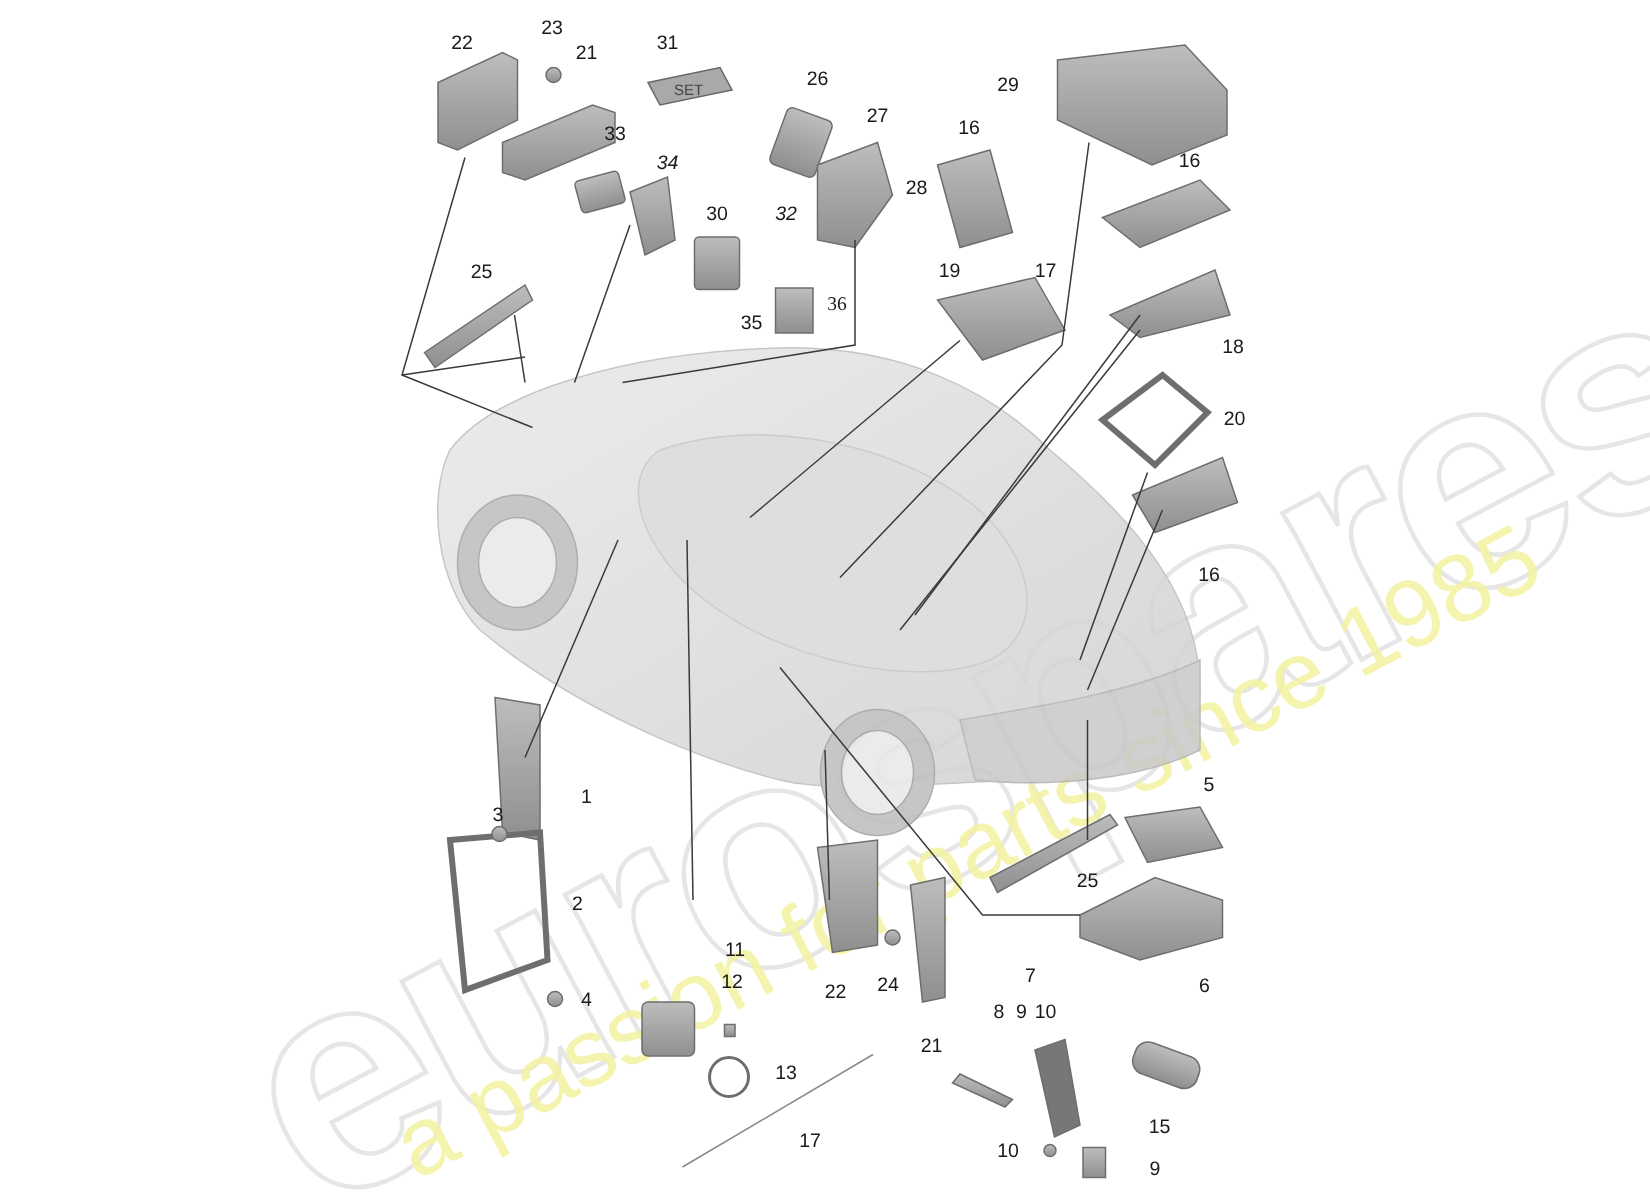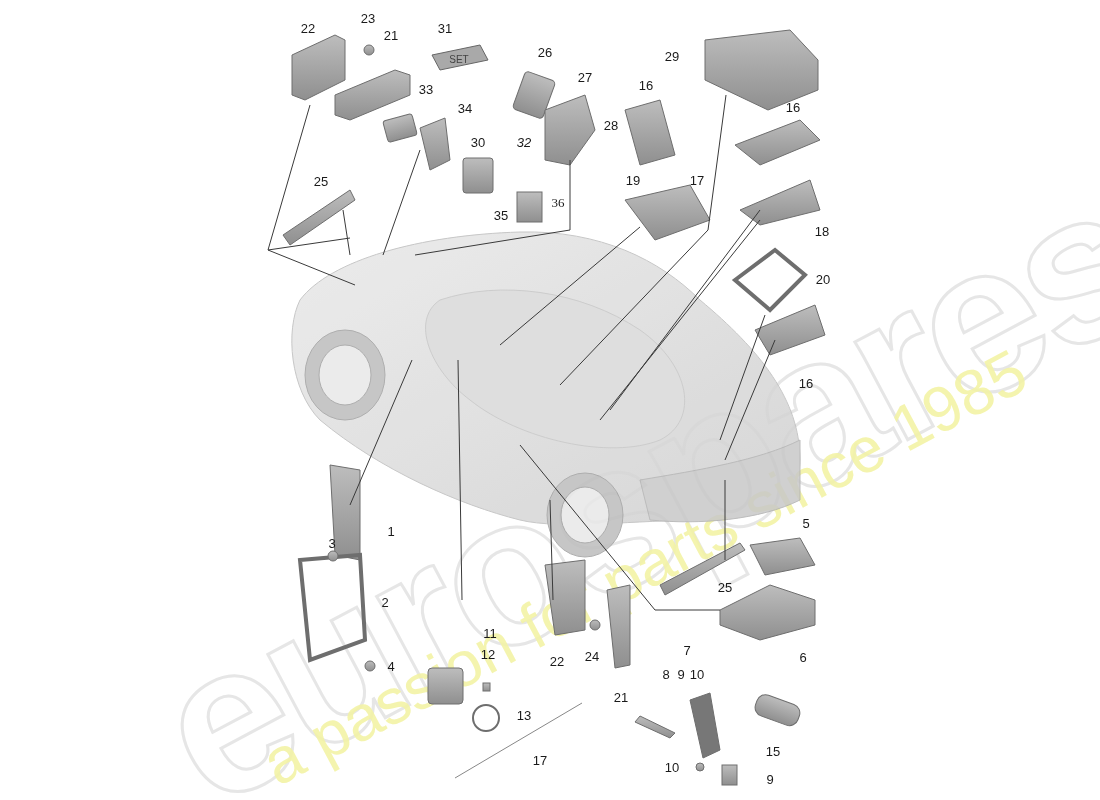--- a/index.html
+++ b/index.html
@@ -126,22 +126,22 @@
   </svg>
 
   <div id="callouts">
       <div class="callout" style="left: 308px; top: 28px;">22</div>
       <div class="callout" style="left: 368px; top: 18px;">23</div>
       <div class="callout" style="left: 391px; top: 35px;">21</div>
       <div class="callout" style="left: 445px; top: 28px;">31</div>
       <div class="callout" style="left: 545px; top: 52px; text-align: center;">26</div>
       <div class="callout" style="left: 585px; top: 77px;">27</div>
       <div class="callout" style="left: 672px; top: 56px;">29</div>
-      <div class="callout" style="left: 410px; top: 89px; margin-left: 16px;">33</div>
-      <div class="callout" style="left: 465px; top: 108px;">34</div>
+      <div class="callout" style="left: 410px; top: 89px;">33</div>
+      <div class="callout" style="left: 445px; top: 108px; font-style: italic;">34</div>
       <div class="callout" style="left: 646px; top: 85px;">16</div>
       <div class="callout" style="left: 793px; top: 107px;">16</div>
       <div class="callout" style="left: 611px; top: 125px;">28</div>
       <div class="callout" style="left: 478px; top: 142px;">30</div>
       <div class="callout" style="left: 524px; top: 142px; font-style: italic;">32</div>
       <div class="callout" style="left: 321px; top: 181px;">25</div>
       <div class="callout" style="left: 633px; top: 180px;">19</div>
       <div class="callout" style="left: 697px; top: 180px;">17</div>
       <div class="callout" style="left: 501px; top: 215px;">35</div>
       <div class="callout" style="left: 558px; top: 202px; font-family: Liberation Serif, serif;">36</div>

